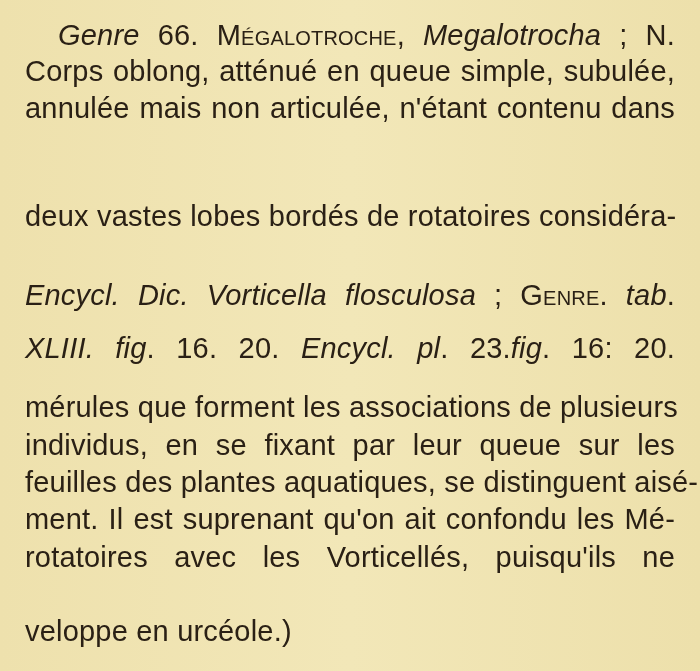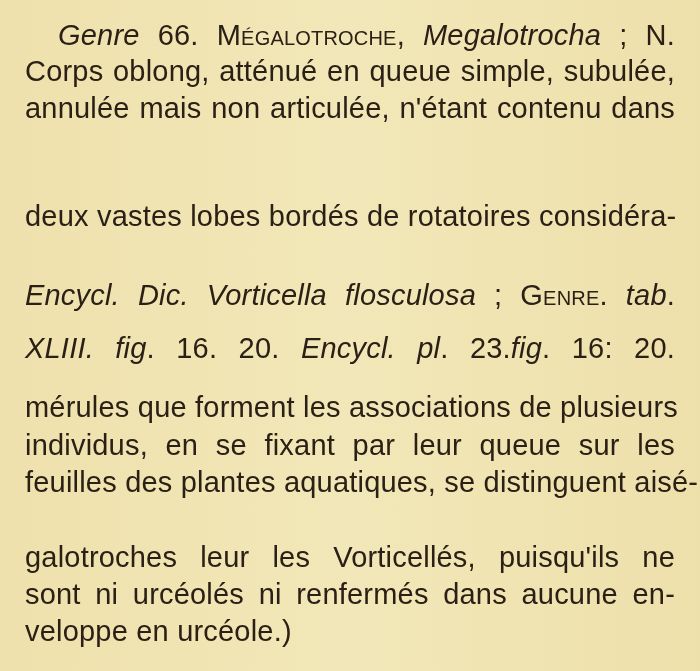--- a/index.html
+++ b/index.html
@@ -29,16 +29,16 @@
 <div class="page" id="page">
     <div class="line first" style="top: 18px;"><span class="it">Genre</span><span> 66. </span><span class="sc">Mégalotroche</span><span>, </span><span class="it">Megalotrocha</span><span> ; N.</span></div>
     <div class="line" style="top: 91px;"><span>annulée mais non articulée, n'étant contenu dans</span></div>
     <div class="line" style="top: 54px;"><span>Corps oblong, atténué en queue simple, subulée,</span></div>
     <div class="line" style="top: 199px;"><span>deux vastes lobes bordés de rotatoires considéra-</span></div>
     <div class="line" style="top: 278px;"><span class="it">Encycl. Dic. Vorticella flosculosa</span><span> ; </span><span class="sc">Genre</span><span>. </span><span class="it">tab</span><span>.</span></div>
     <div class="line" style="top: 324px; margin-top: 7px;"><span class="it">XLIII. fig</span><span>. 16. 20. </span><span class="it">Encycl. pl</span><span>. 23.</span><span class="it">fig</span><span>. 16: 20.</span></div>
     <div class="line" style="top: 428px;"><span>individus, en se fixant par leur queue sur les</span></div>
     <div class="line" style="top: 390px;"><span>mérules que forment les associations de plusieurs</span></div>
     <div class="line" style="top: 465px;"><span>feuilles des plantes aquatiques, se distinguent aisé-</span></div>
-    <div class="line" style="top: 540px;"><span>galotroches leur les Vorticellés, puisqu'ils ne</span></div>
-    <div class="line" style="top: 577px;"><span>sont ni urcéolés ni renfermés dans aucune en-</span></div>
+    <div class="line" style="top: 502px;"><span>ment. Il est suprenant qu'on ait confondu les Mé-</span></div>
+    <div class="line" style="top: 540px;"><span>rotatoires avec les Vorticellés, puisqu'ils ne</span></div>
     <div class="line last" style="top: 614px;"><span>veloppe en urcéole.)</span></div>
   </div>
 
 </body></html>

